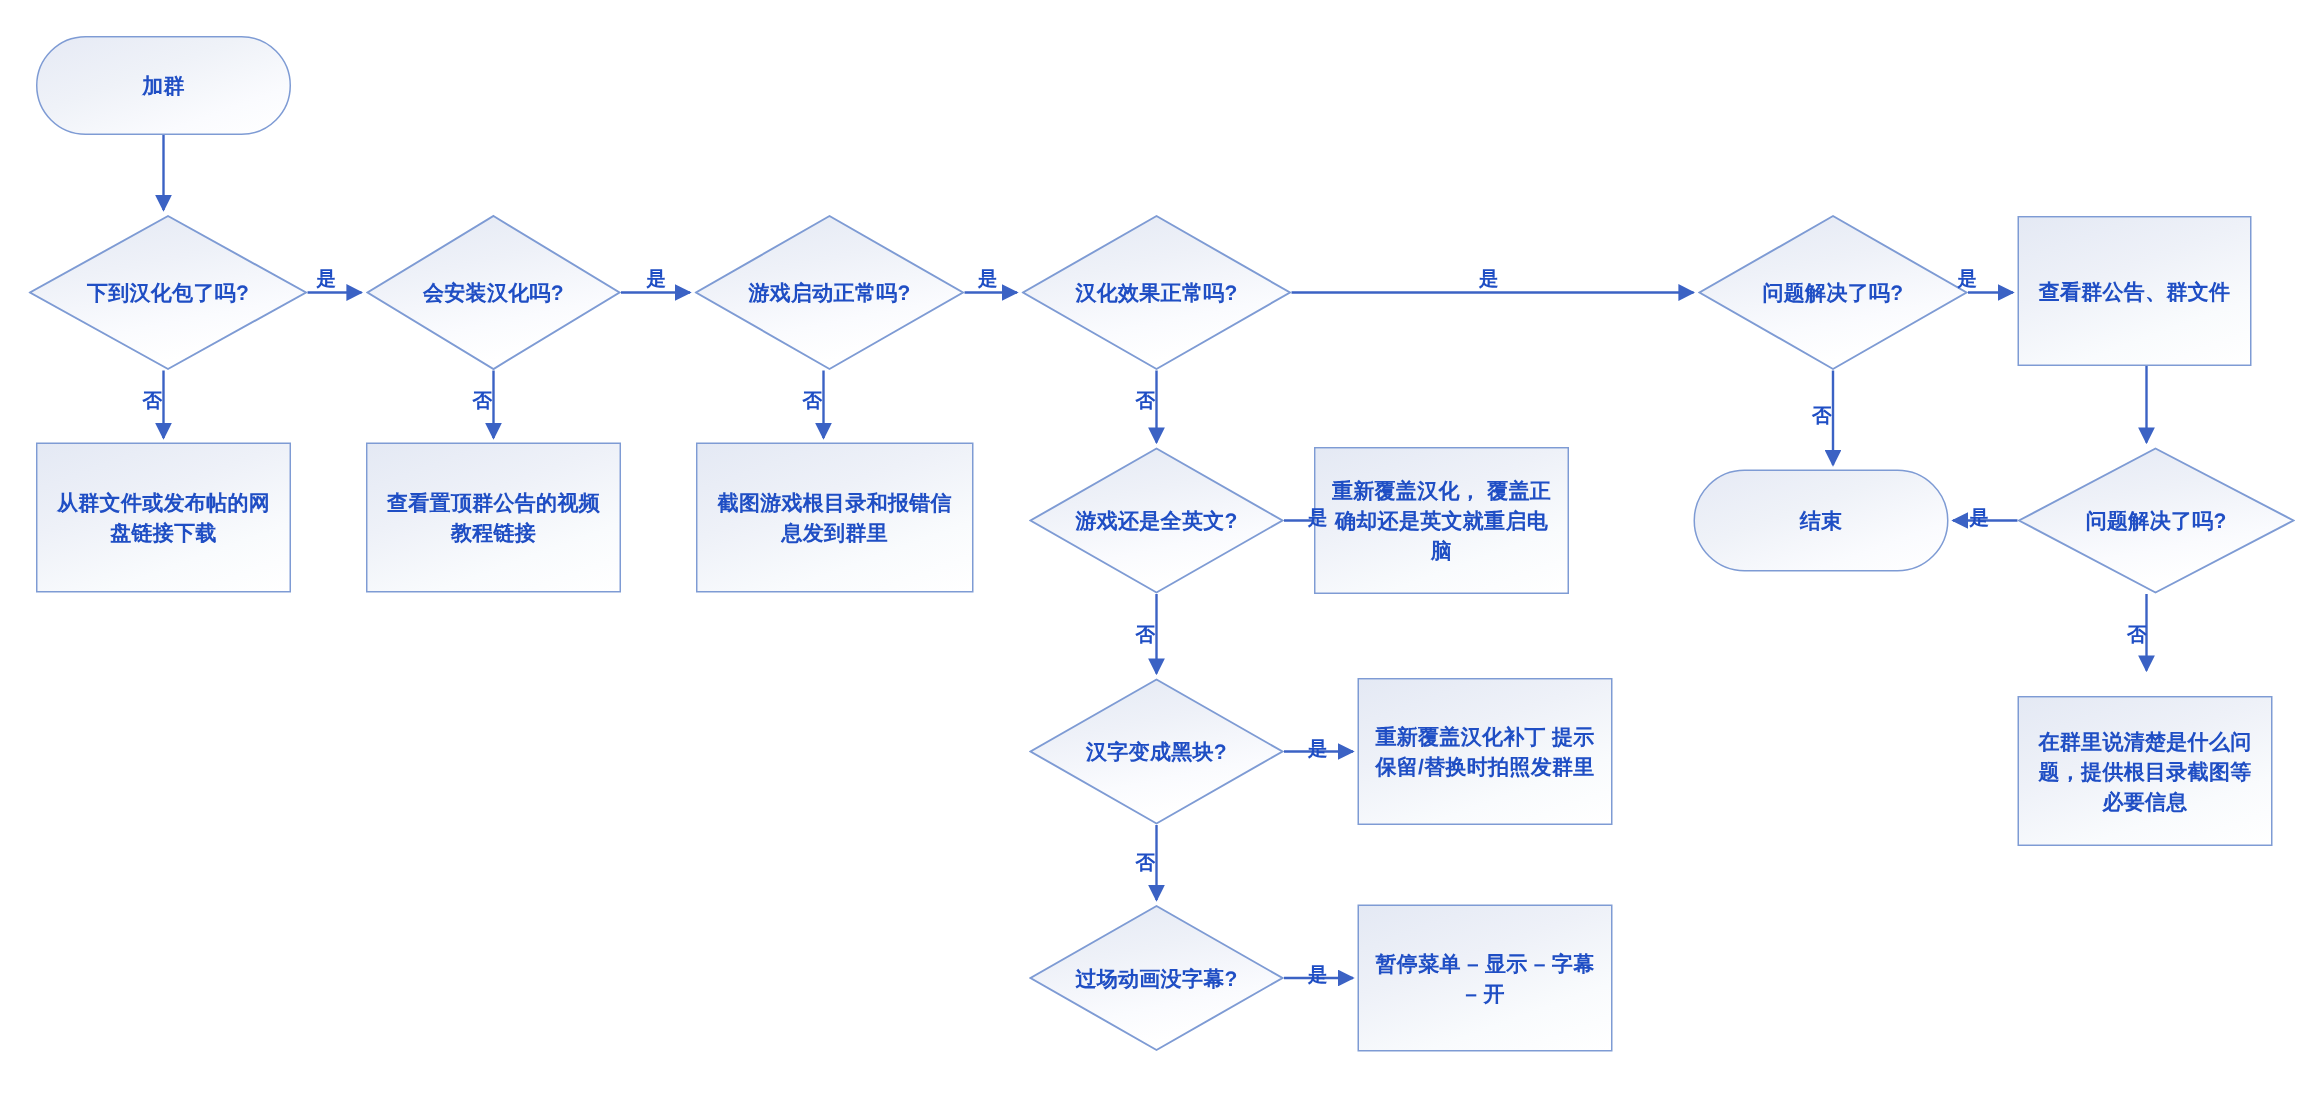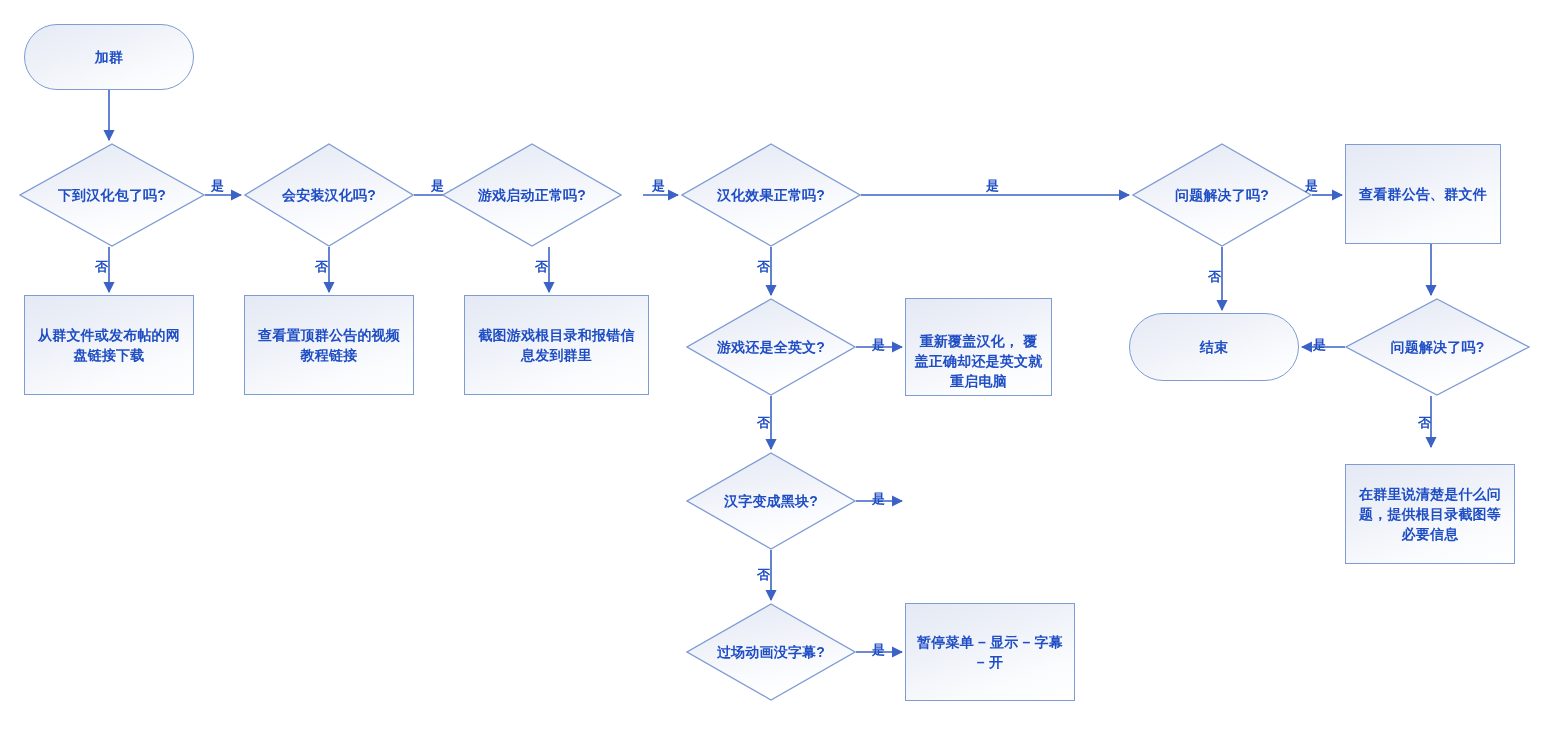--- a/index.html
+++ b/index.html
@@ -151,21 +151,21 @@
     <span class="diamond-label">下到汉化包了吗?</span>
   </div>
 
   <div class="node diamond" style="left:244px; top:143px; width:170px; height:104px;align-items:center;">
     <svg class="diamond-shape" viewBox="0 0 170 104" preserveAspectRatio="none">
       <polygon points="85,1 169,52 85,103 1,52" fill="url(#nodeGrad)" stroke="#7e9bd4" stroke-width="1.3" vector-effect="non-scaling-stroke"></polygon>
     </svg>
     <span class="diamond-label">会安装汉化吗?</span>
   </div>
 
-  <div class="node diamond" style="left:442px; top:143px; width:180px; height:104px;text-align:center;">
+  <div class="node diamond" style="left:463px; top:143px; width:180px; height:104px;text-align:center;">
     <svg class="diamond-shape" viewBox="0 0 180 104" preserveAspectRatio="none">
       <polygon points="90,1 179,52 90,103 1,52" fill="url(#nodeGrad)" stroke="#7e9bd4" stroke-width="1.3" vector-effect="non-scaling-stroke"></polygon>
     </svg>
     <span class="diamond-label">游戏启动正常吗?</span>
   </div>
 
   <div class="node diamond" style="left:681px; top:143px; width:180px; height:104px;">
     <svg class="diamond-shape" viewBox="0 0 180 104" preserveAspectRatio="none">
       <polygon points="90,1 179,52 90,103 1,52" fill="url(#nodeGrad)" stroke="#7e9bd4" stroke-width="1.3" vector-effect="non-scaling-stroke"></polygon>
     </svg>
@@ -195,21 +195,21 @@
     <span>截图游戏根目录和报错信息发到群里</span>
   </div>
 
   <div class="node diamond" style="left:686px; top:298px; width:170px; height:98px;">
     <svg class="diamond-shape" viewBox="0 0 170 98" preserveAspectRatio="none">
       <polygon points="85,1 169,49 85,97 1,49" fill="url(#nodeGrad)" stroke="#7e9bd4" stroke-width="1.3" vector-effect="non-scaling-stroke"></polygon>
     </svg>
     <span class="diamond-label">游戏还是全英文?</span>
   </div>
 
-  <div class="node rect" style="left:905px; top:298px; width:147px; height:98px;align-items:flex-end;">
+  <div class="node rect" style="left:876px; top:298px; width:170px; height:98px;">
     <span>重新覆盖汉化，
 覆盖正确却还是英文就重启电脑</span>
   </div>
 
   <div class="node stadium" style="left:1129px; top:313px; width:170px; height:68px;">
     <span>结束</span>
   </div>
 
   <div class="node diamond" style="left:1345px; top:298px; width:185px; height:98px;">
     <svg class="diamond-shape" viewBox="0 0 185 98" preserveAspectRatio="none">
@@ -218,20 +218,24 @@
     <span class="diamond-label">问题解决了吗?</span>
   </div>
 
   <div class="node diamond" style="left:686px; top:452px; width:170px; height:98px;">
     <svg class="diamond-shape" viewBox="0 0 170 98" preserveAspectRatio="none">
       <polygon points="85,1 169,49 85,97 1,49" fill="url(#nodeGrad)" stroke="#7e9bd4" stroke-width="1.3" vector-effect="non-scaling-stroke"></polygon>
     </svg>
     <span class="diamond-label">汉字变成黑块?</span>
   </div>
 
+  <div class="node rect" style="left:905px; top:452px; width:170px; height:98px;">
+    <span>重新覆盖汉化补丁
+提示保留/替换时拍照发群里</span>
+  </div>
 
   <div class="node rect" style="left:1345px; top:464px; width:170px; height:100px;">
     <span>在群里说清楚是什么问题，提供根目录截图等必要信息</span>
   </div>
 
   <div class="node diamond" style="left:686px; top:603px; width:170px; height:98px;">
     <svg class="diamond-shape" viewBox="0 0 170 98" preserveAspectRatio="none">
       <polygon points="85,1 169,49 85,97 1,49" fill="url(#nodeGrad)" stroke="#7e9bd4" stroke-width="1.3" vector-effect="non-scaling-stroke"></polygon>
     </svg>
     <span class="diamond-label">过场动画没字幕?</span>

